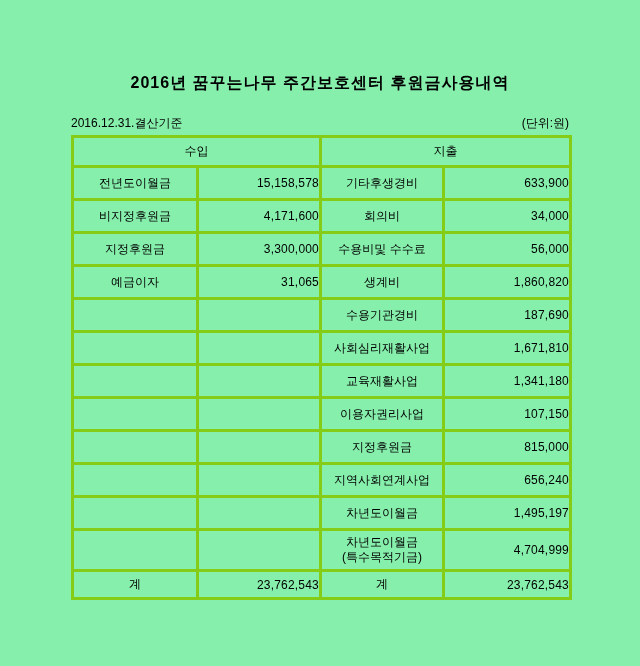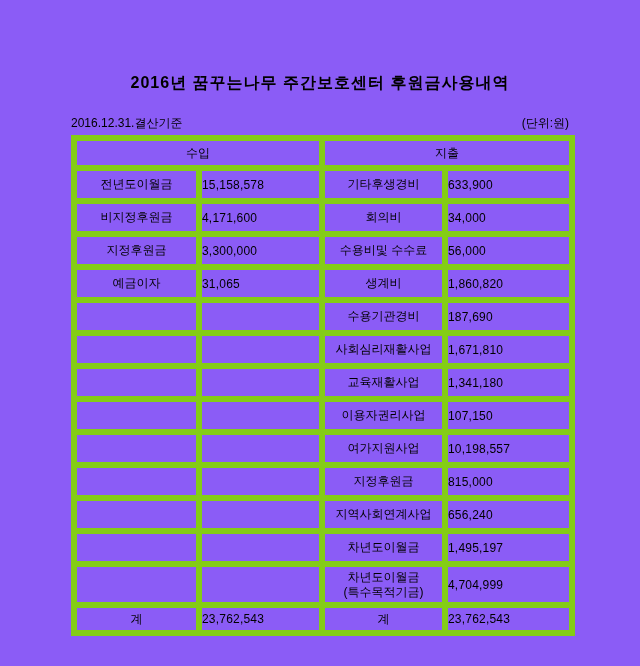--- a/index.html
+++ b/index.html
@@ -6,21 +6,21 @@
     margin: 0;
     padding: 0;
     background: #ffffff;
     color: #000000;
     font-family: "Liberation Sans", "DejaVu Sans", sans-serif;
   }
   .page {
     position: relative;
     width: 640px;
     height: 666px;
-    background: #8b5cf6;
+    background: #86efac;
     overflow: hidden;
   }
   .doc-title {
     margin-top: 71px;
     text-align: center;
     font-size: 16px;
     font-weight: bold;
     letter-spacing: 1px;
     line-height: 24px;
   }
@@ -40,38 +40,38 @@
   table.ledger {
     width: 498px;
     border-collapse: collapse;
     table-layout: fixed;
   }
   table.ledger col.c-ilabel  { width: 125px; }
   table.ledger col.c-iamount { width: 123px; }
   table.ledger col.c-elabel  { width: 123px; }
   table.ledger col.c-eamount { width: 127px; }
   table.ledger th, table.ledger td {
-    border: 6px solid #84cc16;
+    border: 3px solid #84cc16;
     font-size: 12px;
     font-weight: normal;
     padding: 0;
     vertical-align: middle;
     overflow: hidden;
   }
   tr.hdr    { height: 30px; }
   tr.datarow { height: 33px; }
   tr.datarow-tall { height: 41px; }
   tr.totalrow { height: 28px; }
   td.label-cell, th.hdr-cell {
     text-align: center;
     white-space: pre-line;
     line-height: 15px;
   }
   td.amount-cell {
-    text-align: left;
+    text-align: right;
     padding-right: 7px;
     letter-spacing: 0.2px;
   }
 </style>
 </head>
 <body>
 
 <div class="page">
 
   <div class="doc-title">2016년 꿈꾸는나무 주간보호센터 후원금사용내역</div>
@@ -141,26 +141,20 @@
       </tr>
       <tr class="datarow">
         <td class="label-cell"></td>
         <td class="amount-cell"></td>
         <td class="label-cell">이용자권리사업</td>
         <td class="amount-cell">107,150</td>
       </tr>
       <tr class="datarow">
         <td class="label-cell"></td>
         <td class="amount-cell"></td>
-        <td class="label-cell">여가지원사업</td>
-        <td class="amount-cell">10,198,557</td>
-      </tr>
-      <tr class="datarow">
-        <td class="label-cell"></td>
-        <td class="amount-cell"></td>
         <td class="label-cell">지정후원금</td>
         <td class="amount-cell">815,000</td>
       </tr>
       <tr class="datarow">
         <td class="label-cell"></td>
         <td class="amount-cell"></td>
         <td class="label-cell">지역사회연계사업</td>
         <td class="amount-cell">656,240</td>
       </tr>
       <tr class="datarow">

